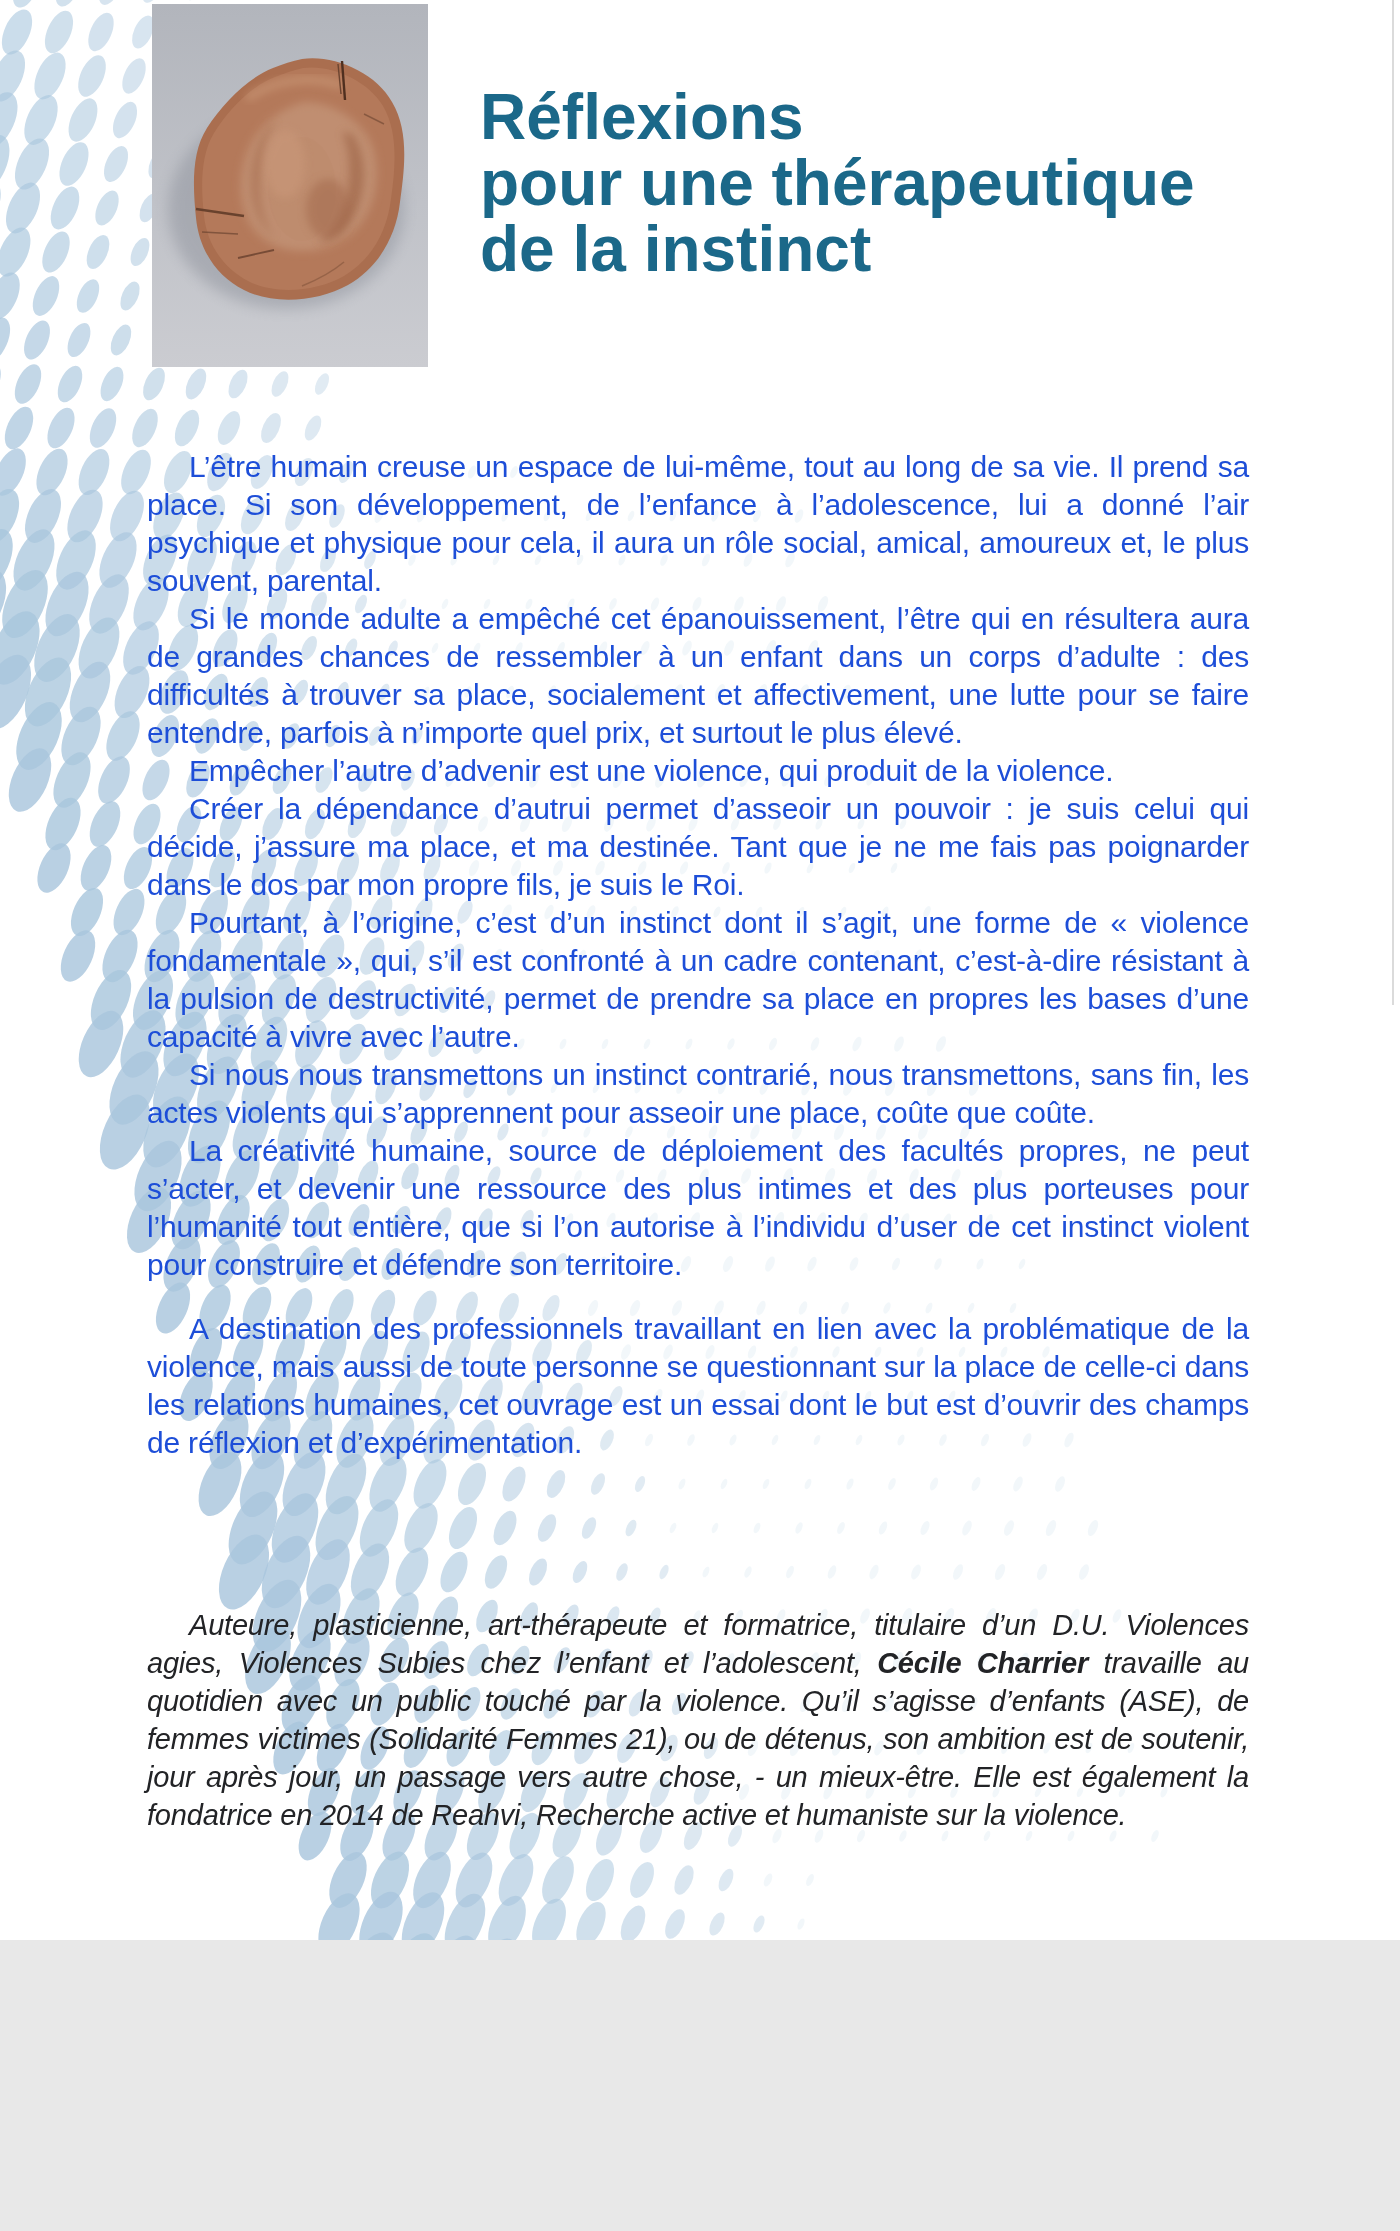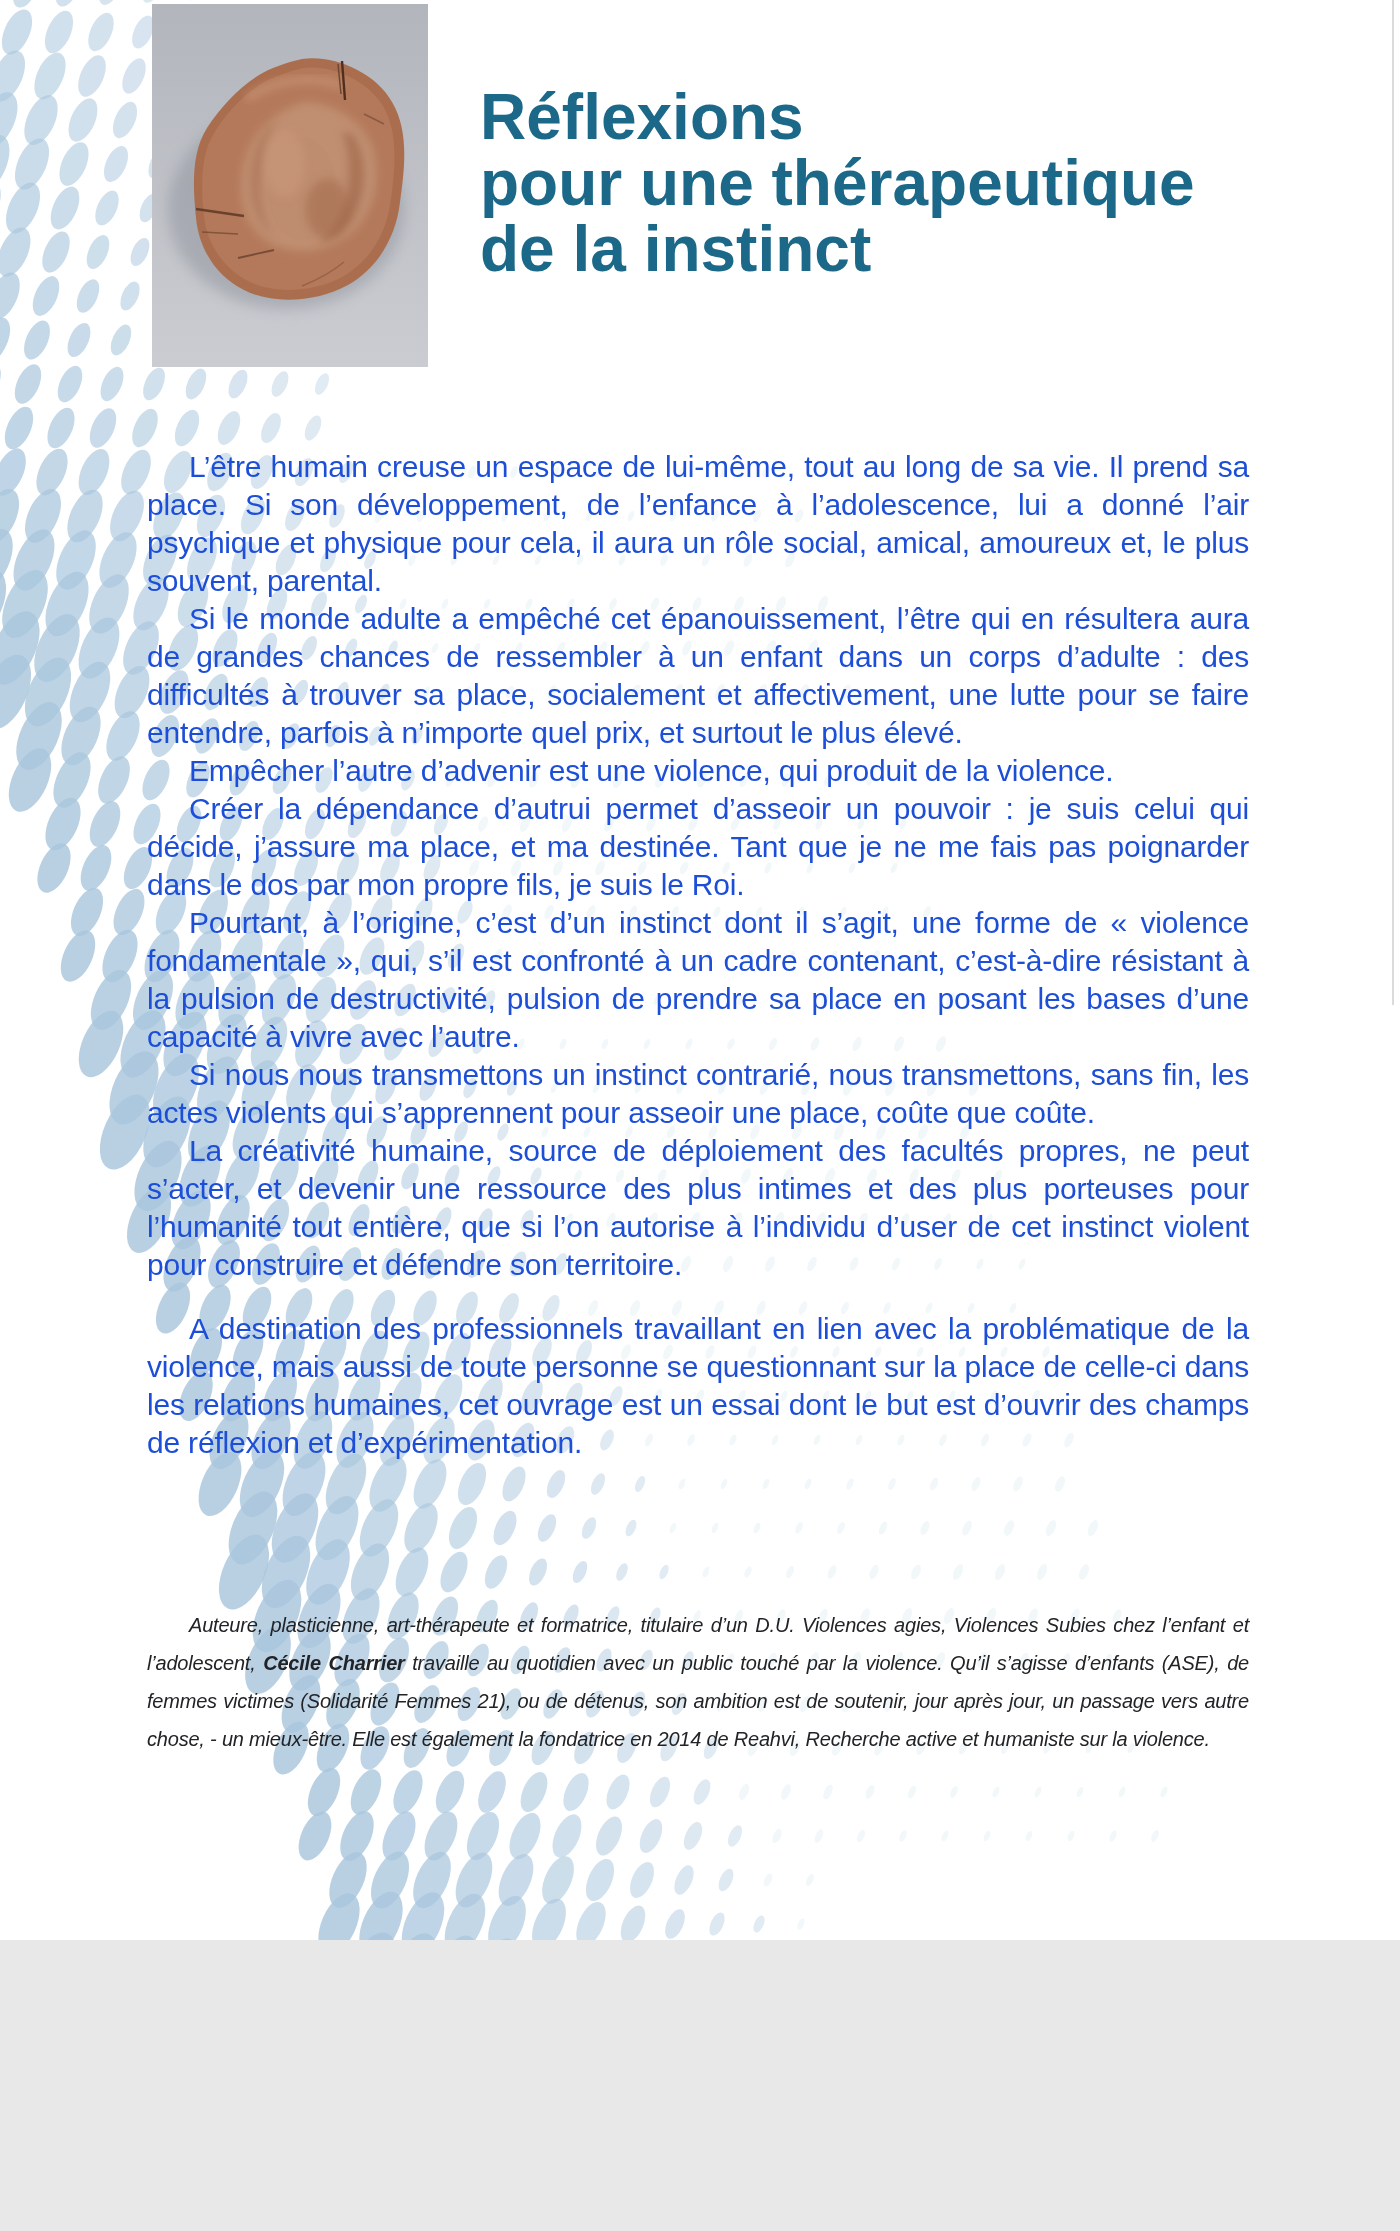--- a/index.html
+++ b/index.html
@@ -30,21 +30,21 @@
   }
   .synopsis{
     position:absolute;left:147px;top:448px;width:1102px;z-index:2;
     font-size:30px;line-height:38px;letter-spacing:-0.2px;
     color:#1d4ed8;text-align:justify;
   }
   .synopsis p{margin:0;text-indent:42px;}
   .synopsis p.conclusion{margin-top:26px;}
   .author-bio{
     position:absolute;left:147px;top:1606px;width:1102px;z-index:2;
-    font-size:20px;line-height:38px;font-style:italic;letter-spacing:-0.2px;
+    font-size:29px;line-height:38px;font-style:italic;letter-spacing:-0.2px;
     color:#222326;text-align:justify;text-indent:42px;
   }
   .author-bio .author-name{font-weight:bold;}
   .barcode-box{
     position:absolute;left:815px;top:1845px;width:560px;height:386px;
     background:#ffffff;z-index:3;
   }
   .barcode-bars{
     position:absolute;left:85px;top:118px;width:342px;height:190px;
   }
@@ -1077,21 +1077,21 @@
     <div>Réflexions</div>
     <div>pour une thérapeutique</div>
     <div>de la instinct</div>
   </div>
 
   <div class="synopsis">
     <p>L’être humain creuse un espace de lui-même, tout au long de sa vie. Il prend sa place. Si son développement, de l’enfance à l’adolescence, lui a donné l’air psychique et physique pour cela, il aura un rôle social, amical, amoureux et, le plus souvent, parental.</p>
     <p>Si le monde adulte a empêché cet épanouissement, l’être qui en résultera aura de grandes chances de ressembler à un enfant dans un corps d’adulte : des difficultés à trouver sa place, socialement et affectivement, une lutte pour se faire entendre, parfois à n’importe quel prix, et surtout le plus élevé.</p>
     <p>Empêcher l’autre d’advenir est une violence, qui produit de la violence.</p>
     <p>Créer la dépendance d’autrui permet d’asseoir un pouvoir : je suis celui qui décide, j’assure ma place, et ma destinée. Tant que je ne me fais pas poignarder dans le dos par mon propre fils, je suis le Roi.</p>
-    <p>Pourtant, à l’origine, c’est d’un instinct dont il s’agit, une forme de « violence fondamentale », qui, s’il est confronté à un cadre contenant, c’est-à-dire résistant à la pulsion de destructivité, pulsion de prendre sa place en posant les bases d’une capacité à vivre avec l’autre.</p>
+    <p>Pourtant, à l’origine, c’est d’un instinct dont il s’agit, une forme de « violence fondamentale », qui, s’il est confronté à un cadre contenant, c’est-à-dire résistant à la pulsion de destructivité, permet de prendre sa place en propres les bases d’une capacité à vivre avec l’autre.</p>
     <p>Si nous nous transmettons un instinct contrarié, nous transmettons, sans fin, les actes violents qui s’apprennent pour asseoir une place, coûte que coûte.</p>
     <p>La créativité humaine, source de déploiement des facultés propres, ne peut s’acter, et devenir une ressource des plus intimes et des plus porteuses pour l’humanité tout entière, que si l’on autorise à l’individu d’user de cet instinct violent pour construire et défendre son territoire.</p>
     <p class="conclusion">A destination des professionnels travaillant en lien avec la problématique de la violence, mais aussi de toute personne se questionnant sur la place de celle-ci dans les relations humaines, cet ouvrage est un essai dont le but est d’ouvrir des champs de réflexion et d’expérimentation.</p>
   </div>
 
   <div class="author-bio"><span>Auteure, plasticienne, art-thérapeute et formatrice, titulaire d’un D.U. Violences agies, Violences Subies chez l’enfant et l’adolescent, </span><span class="author-name">Cécile Charrier</span><span> travaille au quotidien avec un public touché par la violence. Qu’il s’agisse d’enfants (ASE), de femmes victimes (Solidarité Femmes 21), ou de détenus, son ambition est de soutenir, jour après jour, un passage vers autre chose, - un mieux-être. Elle est également la fondatrice en 2014 de Reahvi, Recherche active et humaniste sur la violence.</span></div>
 
   <div class="barcode-box">
     <div class="barcode-bars" id="barcode-bars">
         <div class="bar" style="left: 0px; width: 3.6px; height: 186px;"></div>

